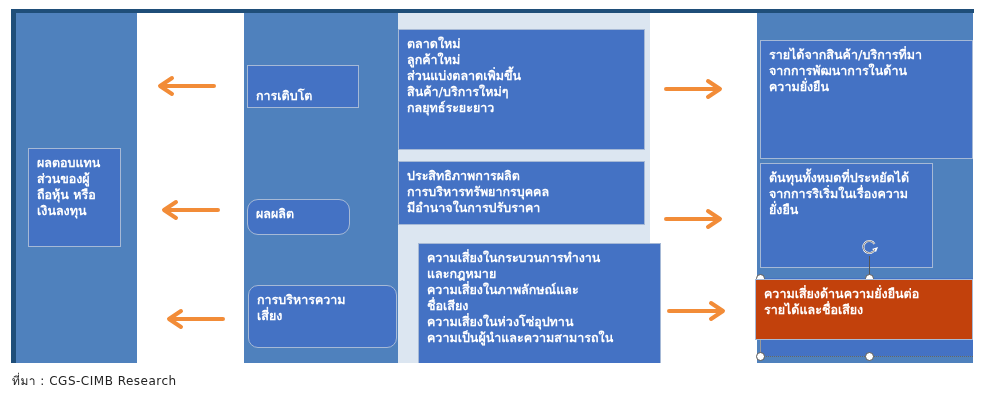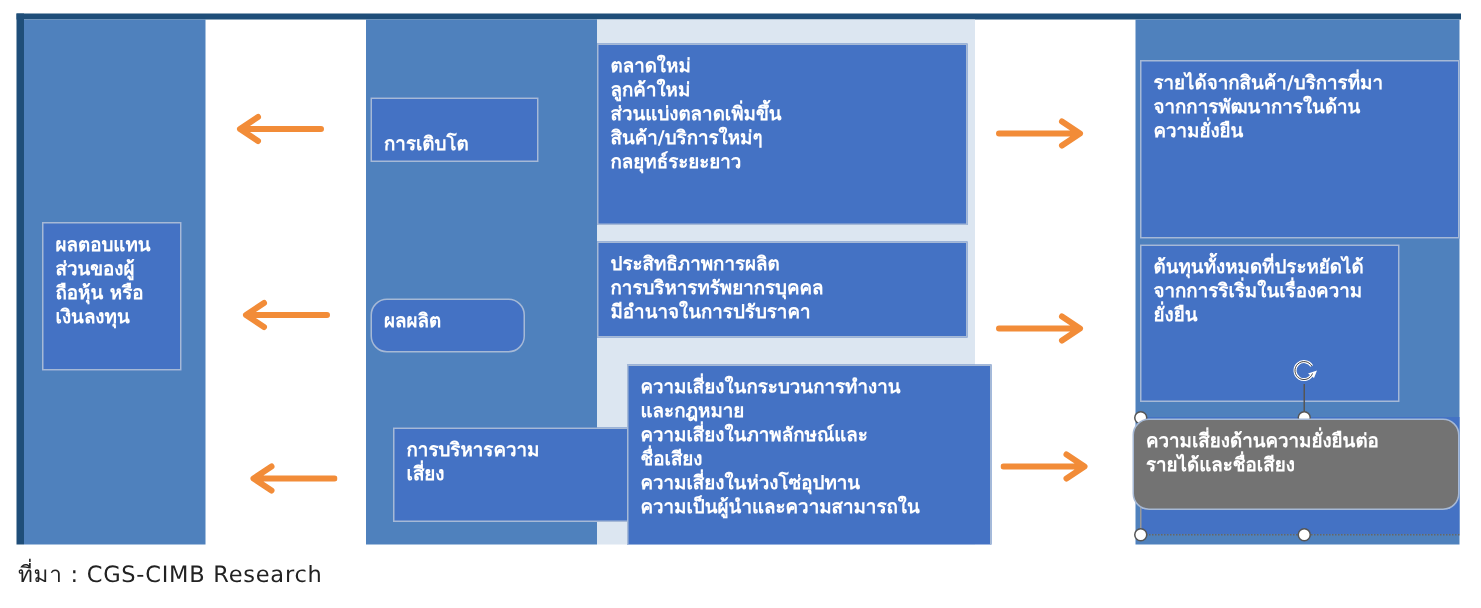--- a/index.html
+++ b/index.html
@@ -14,35 +14,35 @@
   .col-left { left: 16px; width: 121px; background: #4f81bd; }
   .col-mid1 { left: 244px; width: 154px; background: #4f81bd; }
   .col-mid2 { left: 398px; width: 252px; background: #dce6f1; }
   .col-right { left: 757px; width: 216px; background: #4f81bd; }
 
   .box {
     position: absolute; background: #4472c4; border: 1px solid #a6b9d6;
     color: #ffffff; font-weight: bold; font-size: 12.5px; line-height: 16px;
     padding: 6px 8px; white-space: pre-line;
   }
-  .box.dark { background: #737373; font-weight: bold; border-radius: 11px; }
+  .box.dark { background: #c2410c; font-weight: bold; }
 
   .arrow { position: absolute; width: 62px; height: 22px; }
   .arrow svg { width: 100%; height: 100%; display: block; }
 
   .handle {
     position: absolute; width: 9px; height: 9px; border-radius: 50%;
     background: #fff; border: 1.5px solid #555;
   }
   .dotline { position: absolute; border-top: 1px dotted #666; height: 0; }
   .vline { position: absolute; width: 1px; background: #555; }
 
   .rotate { position: absolute; width: 18px; height: 18px; }
   .source {
-    position: absolute; left: 12px; top: 371px; font-size: 15px; color: #222;
+    position: absolute; left: 12px; top: 371px; font-size: 12px; color: #222;
     font-family: "DejaVu Sans", sans-serif; letter-spacing: 0.5px;
   }
 </style>
 </head>
 <body>
 
 <div class="topbar"></div>
 <div class="leftbar"></div>
 
 <div class="col col-left"></div>
@@ -50,21 +50,21 @@
 <div class="col col-mid2"></div>
 <div class="col col-right"></div>
 
 <div class="box" style="left:28px; top:148px; width:93px; height:99px;">ผลตอบแทน
 ส่วนของผู้
 ถือหุ้น หรือ
 เงินลงทุน</div>
 
 <div class="box" style="left:247px; top:65px; width:112px; height:43px; padding-top:22px;">การเติบโต</div>
 <div class="box" style="left:247px; top:199px; width:103px; height:36px;border-radius:11px;">ผลผลิต</div>
-<div class="box" style="left:262px; top:285px; width:163px; height:63px;">การบริหารความ
+<div class="box" style="left:248px; top:285px; width:149px; height:63px;border-radius:10px;">การบริหารความ
 เสี่ยง</div>
 
 <div class="box" style="left:398px; top:29px; width:247px; height:121px;">ตลาดใหม่
 ลูกค้าใหม่
 ส่วนแบ่งตลาดเพิ่มขึ้น
 สินค้า/บริการใหม่ๆ
 กลยุทธ์ระยะยาว</div>
 <div class="box" style="left:398px; top:161px; width:247px; height:64px;">ประสิทธิภาพการผลิต
 การบริหารทรัพยากรบุคคล
 มีอำนาจในการปรับราคา</div>

